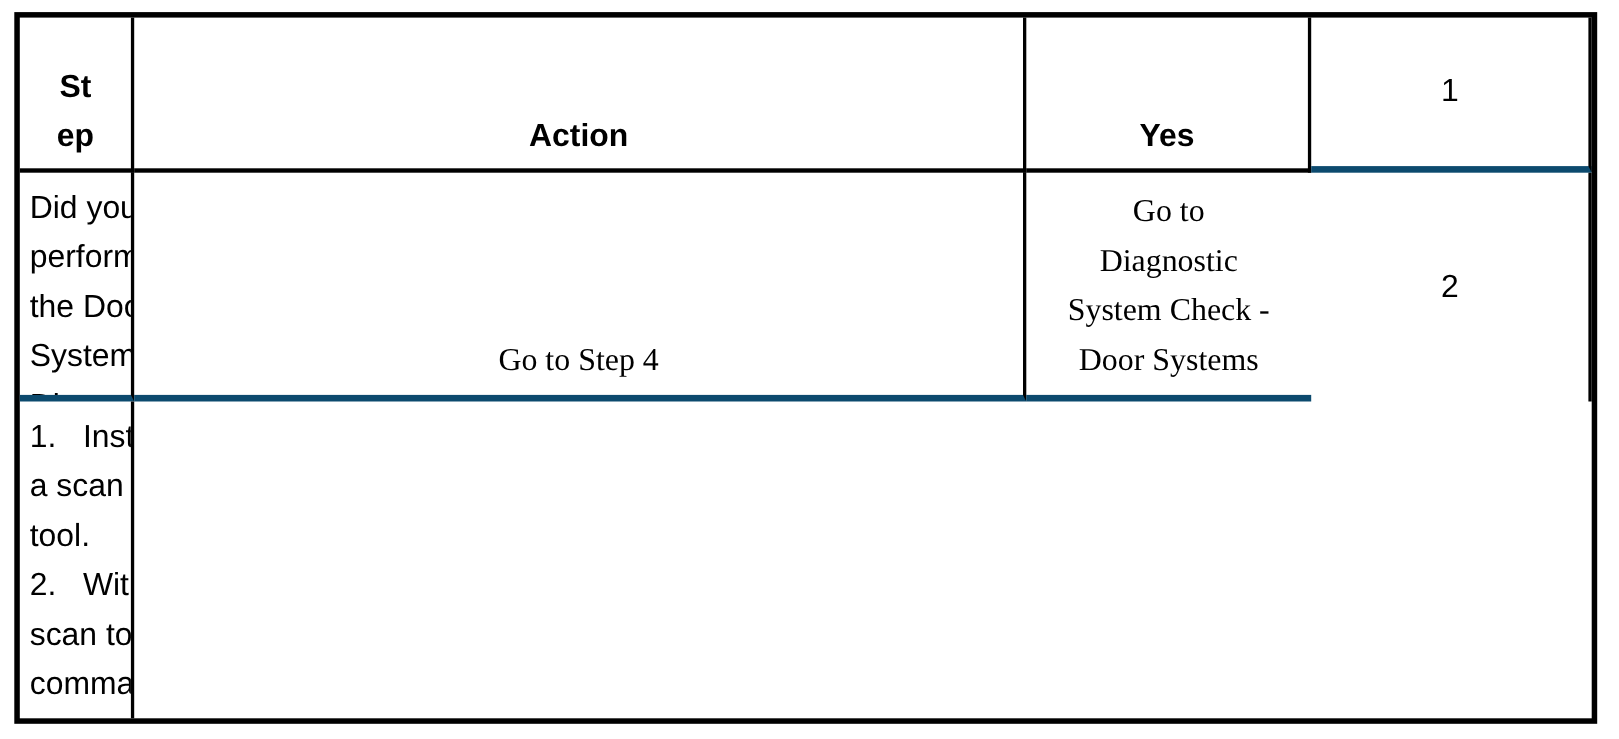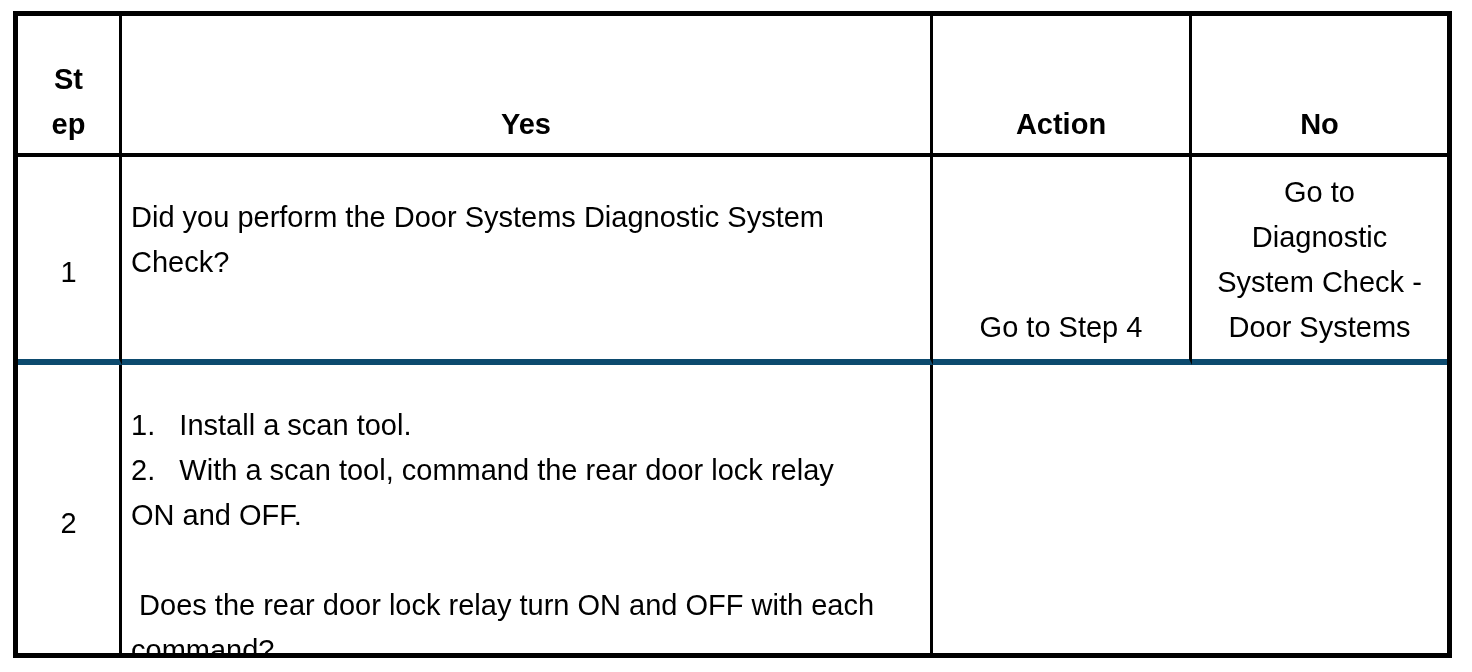--- a/index.html
+++ b/index.html
@@ -24,21 +24,21 @@
     grid-template-rows: 141px 208px 1fr;
     background: #ffffff;
   }
   .cell {
     box-sizing: border-box;
     display: flex;
     font-size: 29px;
     line-height: 45px;
     overflow: hidden;
   }
-  .cell .txt { white-space: pre-wrap; margin-top: 28px; }
+  .cell .txt { white-space: pre-wrap; }
   
   .c1, .c2, .c3 { border-right: 3px solid #000000; }
   
   .rh { border-bottom: 4px solid #000000; }
   .r1 { border-bottom: 6px solid #0c4a6e; }
   
   .h {
     font-weight: bold;
     align-items: flex-end;
     justify-content: center;
@@ -57,39 +57,37 @@
     justify-content: flex-start;
     text-align: left;
     padding: 10px 14px 0 9px;
   }
   
   .ansc {
     align-items: flex-end;
     justify-content: center;
     text-align: center;
     padding-bottom: 9px;
+    font-family: Liberation Serif, serif;
   }
 </style>
 </head>
 <body>
 
 <div class="tbl">
 
   <div class="cell h rh c1">
     <span class="txt">St
 ep</span>
   </div>
-  <div class="cell h rh c3">
-    <span class="txt">Yes</span>
-  </div>
   <div class="cell h rh c2">
     <span class="txt">Action</span>
   </div>
-  <div class="cell h rh c4">
-    <span class="txt">No</span>
+  <div class="cell h rh c3">
+    <span class="txt">Yes</span>
   </div>
 
   <div class="cell stepc r1 c1">
     <span class="txt">1</span>
   </div>
   <div class="cell actionc r1 c2">
     <span class="txt">Did you perform the Door Systems Diagnostic System
 Check?</span>
   </div>
   <div class="cell ansc r1 c3">

